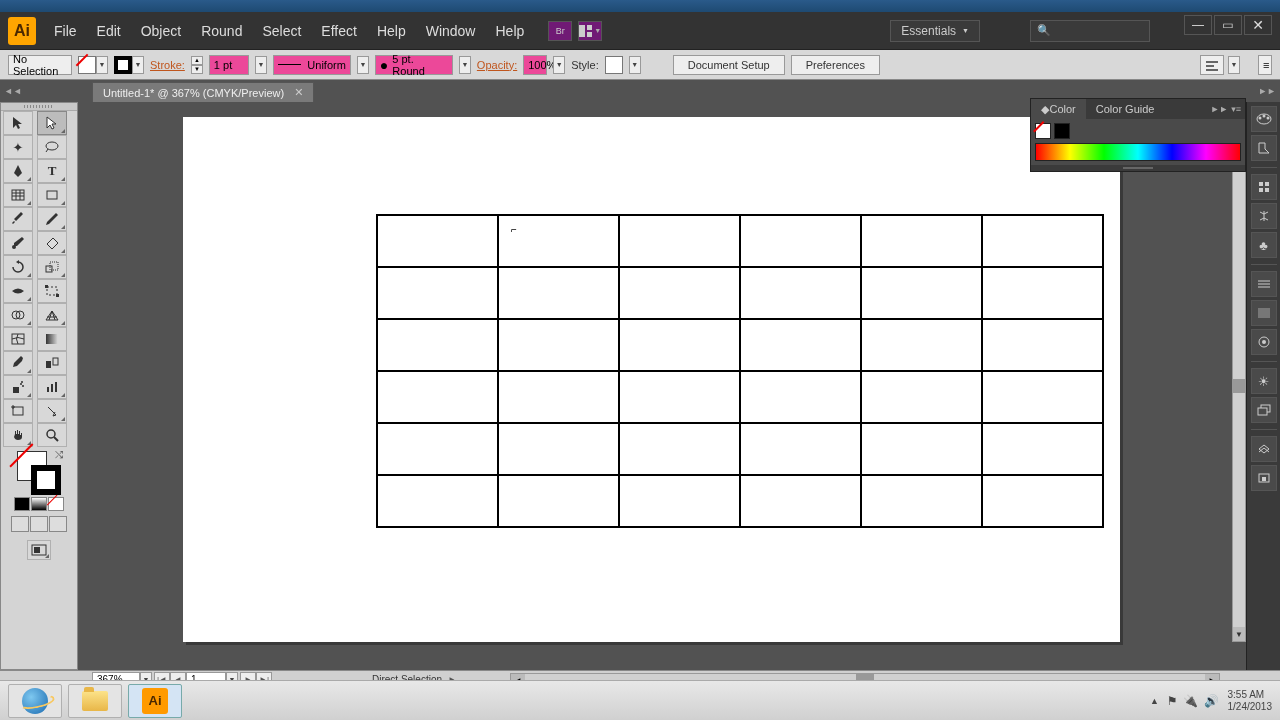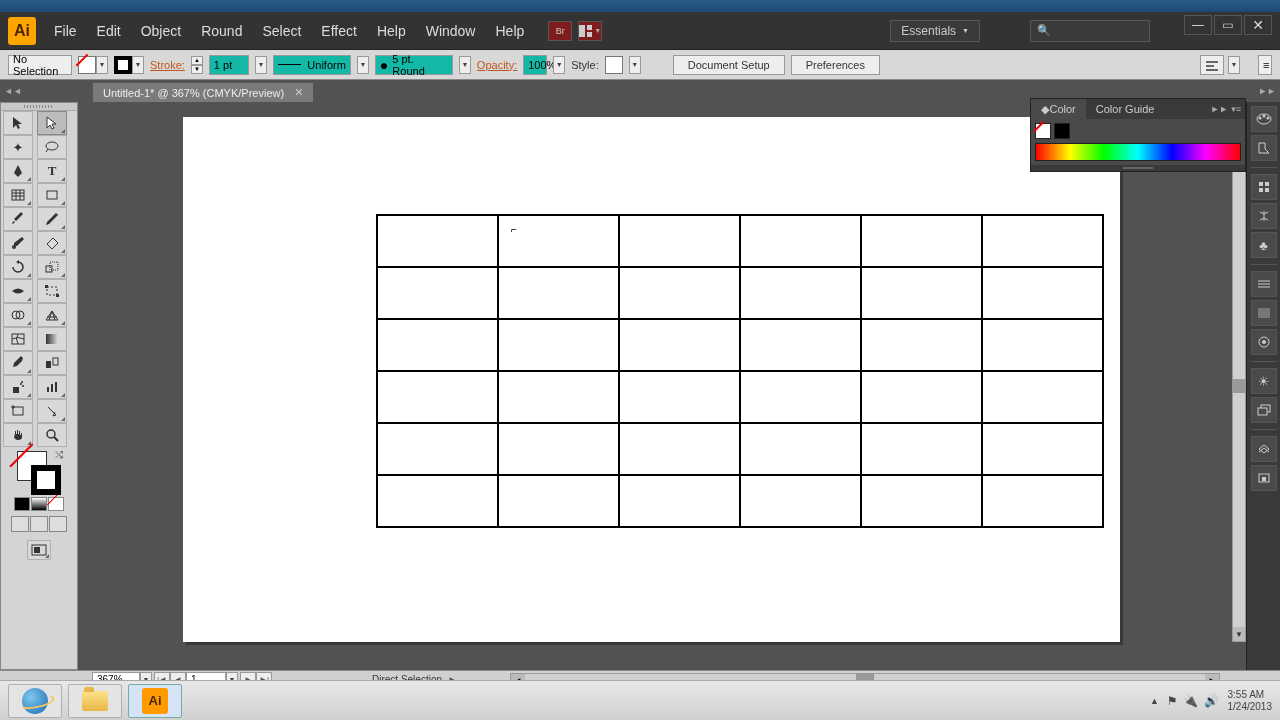--- a/index.html
+++ b/index.html
@@ -6,37 +6,37 @@
 html, body { width: 1280px; height: 720px; overflow: hidden; background: #525252; }
 
 
 .titlebar { height: 12px; background: linear-gradient(#2a5a8a, #1e4a72); }
 
 
 .menubar { height: 38px; background: #333333; display: flex; align-items: center; padding: 0 4px; position: relative; border-bottom: 1px solid #222; }
 .ai-logo { width: 28px; height: 28px; background: #ffa500; color: #4b2800; font-weight: bold; font-size: 16px; display: flex; align-items: center; justify-content: center; margin: 0 8px 0 4px; border-radius: 3px; }
 .menu-item { color: #ddd; font-size: 14px; padding: 4px 10px; cursor: default; }
 .menu-icons { display: flex; gap: 6px; margin-left: 14px; }
-.menu-icon-box { width: 24px; height: 20px; border: 1px solid #555; background: #7f1d1d; display: flex; align-items: center; justify-content: center; }
+.menu-icon-box { width: 24px; height: 20px; border: 1px solid #555; background: #701a75; display: flex; align-items: center; justify-content: center; }
 .workspace-switch { position: absolute; right: 300px; display: flex; align-items: center; gap: 6px; }
 .workspace-label { color: #ccc; font-size: 12px; padding: 3px 10px; border: 1px solid #555; background: #3a3a3a; display: flex; align-items: center; gap: 6px; }
 .search-box { position: absolute; right: 130px; width: 120px; height: 22px; background: #3a3a3a; border: 1px solid #555; display: flex; align-items: center; padding: 0 6px; }
 .search-icon { color: #888; font-size: 11px; }
 .window-controls { position: absolute; right: 8px; top: 3px; display: flex; gap: 2px; }
 .win-btn { width: 28px; height: 20px; background: #333; border: 1px solid #555; display: flex; align-items: center; justify-content: center; color: #ddd; font-size: 12px; }
 .win-btn.close { font-size: 14px; }
 
 
 .controlbar { height: 30px; background: #d8d8d8; border-bottom: 1px solid #888; display: flex; align-items: center; padding: 0 8px; font-size: 11px; gap: 6px; position: relative; }
 .ctrl-label { color: #333; }
 .ctrl-label.orange { color: #c0561e; text-decoration: underline; }
 .ctrl-box { height: 20px; border: 1px solid #999; background: #eee; padding: 0 4px; display: flex; align-items: center; }
 .ctrl-swatch { width: 18px; height: 18px; border: 1px solid #777; }
 .ctrl-dd { width: 12px; height: 18px; border: 1px solid #999; background: #eee; display: flex; align-items: center; justify-content: center; font-size: 7px; color: #444; }
-.ctrl-input { height: 20px; border: 1px solid #999; background: #14b8a6; padding: 0 4px; display: flex; align-items: center; font-size: 11px; }
+.ctrl-input { height: 20px; border: 1px solid #999; background: #ec4899; padding: 0 4px; display: flex; align-items: center; font-size: 11px; }
 .ctrl-btn { height: 20px; padding: 0 14px; border: 1px solid #999; background: #eee; display: flex; align-items: center; font-size: 11px; color: #333; }
 .ctrl-spinner { display: flex; flex-direction: column; }
 .ctrl-spin { width: 12px; height: 9px; border: 1px solid #999; background: #eee; font-size: 6px; display: flex; align-items: center; justify-content: center; }
 .ctrl-right { position: absolute; right: 8px; display: flex; align-items: center; gap: 4px; }
 .stroke-line { width: 50px; height: 0; border-top: 1px solid #000; }
 
 
 .doctab-row { height: 22px; background: #525252; display: flex; align-items: flex-end; padding-left: 92px; position: relative; }
 .doctab { height: 20px; background: #7a7a7a; padding: 0 10px; display: flex; align-items: center; gap: 10px; font-size: 11px; color: #eee; border: 1px solid #555; border-bottom: none; }
 .doctab-close { color: #ccc; cursor: default; }

